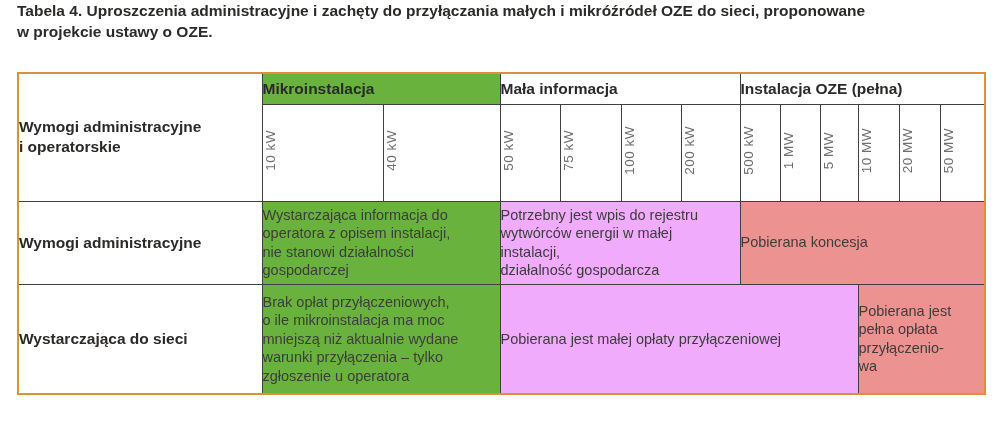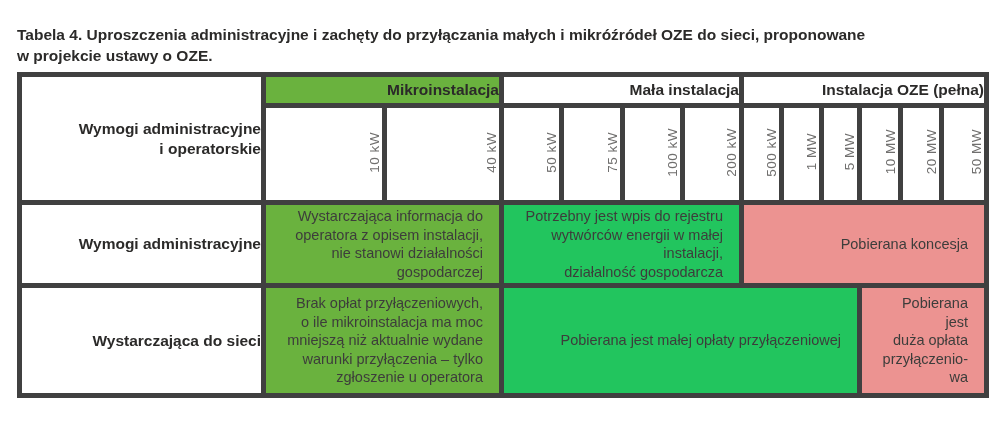--- a/index.html
+++ b/index.html
@@ -3,32 +3,32 @@
 <meta charset="utf-8">
 <style>
   * { margin: 0; padding: 0; box-sizing: border-box; }
   html, body { background: #ffffff; }
   body {
     width: 997px; height: 430px;
     font-family: "Liberation Sans", sans-serif;
     overflow: hidden; position: relative;
   }
   .page-title {
-    position: absolute; left: 17px; top: 24px; width: 972px;
+    position: absolute; left: 17px; top: 0; width: 972px;
     font-size: 15.5px; font-weight: bold; color: #2b2a29;
     line-height: 21px; white-space: pre-line;
   }
   table.oze {
     position: absolute; left: 17px; top: 72px;
     border-collapse: collapse; table-layout: fixed;
     border: 2px solid #df8f3b;
   }
   table.oze td {
-    border: 5px solid #404040;
-    vertical-align: middle; text-align: right;
+    border: 1px solid #404040;
+    vertical-align: middle; text-align: left;
     overflow: hidden;
   }
   tr.group-row td { height: 31px; font-size: 15.5px; font-weight: bold; color: #2b2a29; background: #ffffff; }
   tr.group-row td.green-hdr { background: #6ab23e; }
   tr.units-row td { height: 97px; background: #ffffff; }
   .vert {
     display: inline-block;
     writing-mode: vertical-rl;
     transform: rotate(180deg);
     white-space: nowrap;
@@ -39,24 +39,24 @@
     white-space: pre-line; line-height: 20px;
   }
   td.rowhdr {
     background: #ffffff; font-size: 15.5px; font-weight: bold; color: #2b2a29;
     white-space: pre-line;
   }
   tr.body-row-1 td { height: 83px; }
   tr.body-row-2 td { height: 110px; }
   td.cell {
     font-size: 14.5px; color: #3d3d3b; line-height: 18.5px;
-    white-space: pre-line; padding: 2px 16px;
+    white-space: pre-line; padding: 2px 0;
   }
   td.bg-green { background: #6ab23e; }
-  td.bg-light-green { background: #22c55e; }
+  td.bg-light-green { background: #f0abfc; }
   td.bg-pink { background: #ec9391; }
 </style>
 </head>
 <body>
 
 <div class="page-title">Tabela 4. Uproszczenia administracyjne i zachęty do przyłączania małych i mikróźródeł OZE do sieci, proponowane
 w projekcie ustawy o OZE.</div>
 
 <table class="oze">
   <colgroup>
@@ -72,21 +72,21 @@
       <col style="width:38px">
       <col style="width:41px">
       <col style="width:41px">
       <col style="width:45px">
   </colgroup>
   <tbody>
       <tr class="group-row">
     <td rowspan="2" class="corner">Wymogi administracyjne
 i operatorskie</td>
     <td colspan="2" class="green-hdr">Mikroinstalacja</td>
-    <td colspan="4">Mała instalacja</td>
+    <td colspan="4">Mała informacja</td>
     <td colspan="6">Instalacja OZE (pełna)</td>
   </tr>
   <tr class="units-row">
     <td><span class="vert">10 kW</span></td>
     <td><span class="vert">40 kW</span></td>
     <td><span class="vert">50 kW</span></td>
     <td><span class="vert">75 kW</span></td>
     <td><span class="vert">100 kW</span></td>
     <td><span class="vert">200 kW</span></td>
     <td><span class="vert">500 kW</span></td>
@@ -110,18 +110,18 @@
   </tr>
   <tr class="body-row-2">
     <td class="rowhdr">Wystarczająca do sieci</td>
     <td colspan="2" class="cell bg-green">Brak opłat przyłączeniowych,
 o ile mikroinstalacja ma moc
 mniejszą niż aktualnie wydane
 warunki przyłączenia – tylko
 zgłoszenie u operatora</td>
     <td colspan="7" class="cell bg-light-green">Pobierana jest małej opłaty przyłączeniowej</td>
     <td colspan="3" class="cell bg-pink">Pobierana jest
-duża opłata
+pełna opłata
 przyłączenio-
 wa</td>
   </tr>
 </tbody>
   </table>
 
 </body></html>

